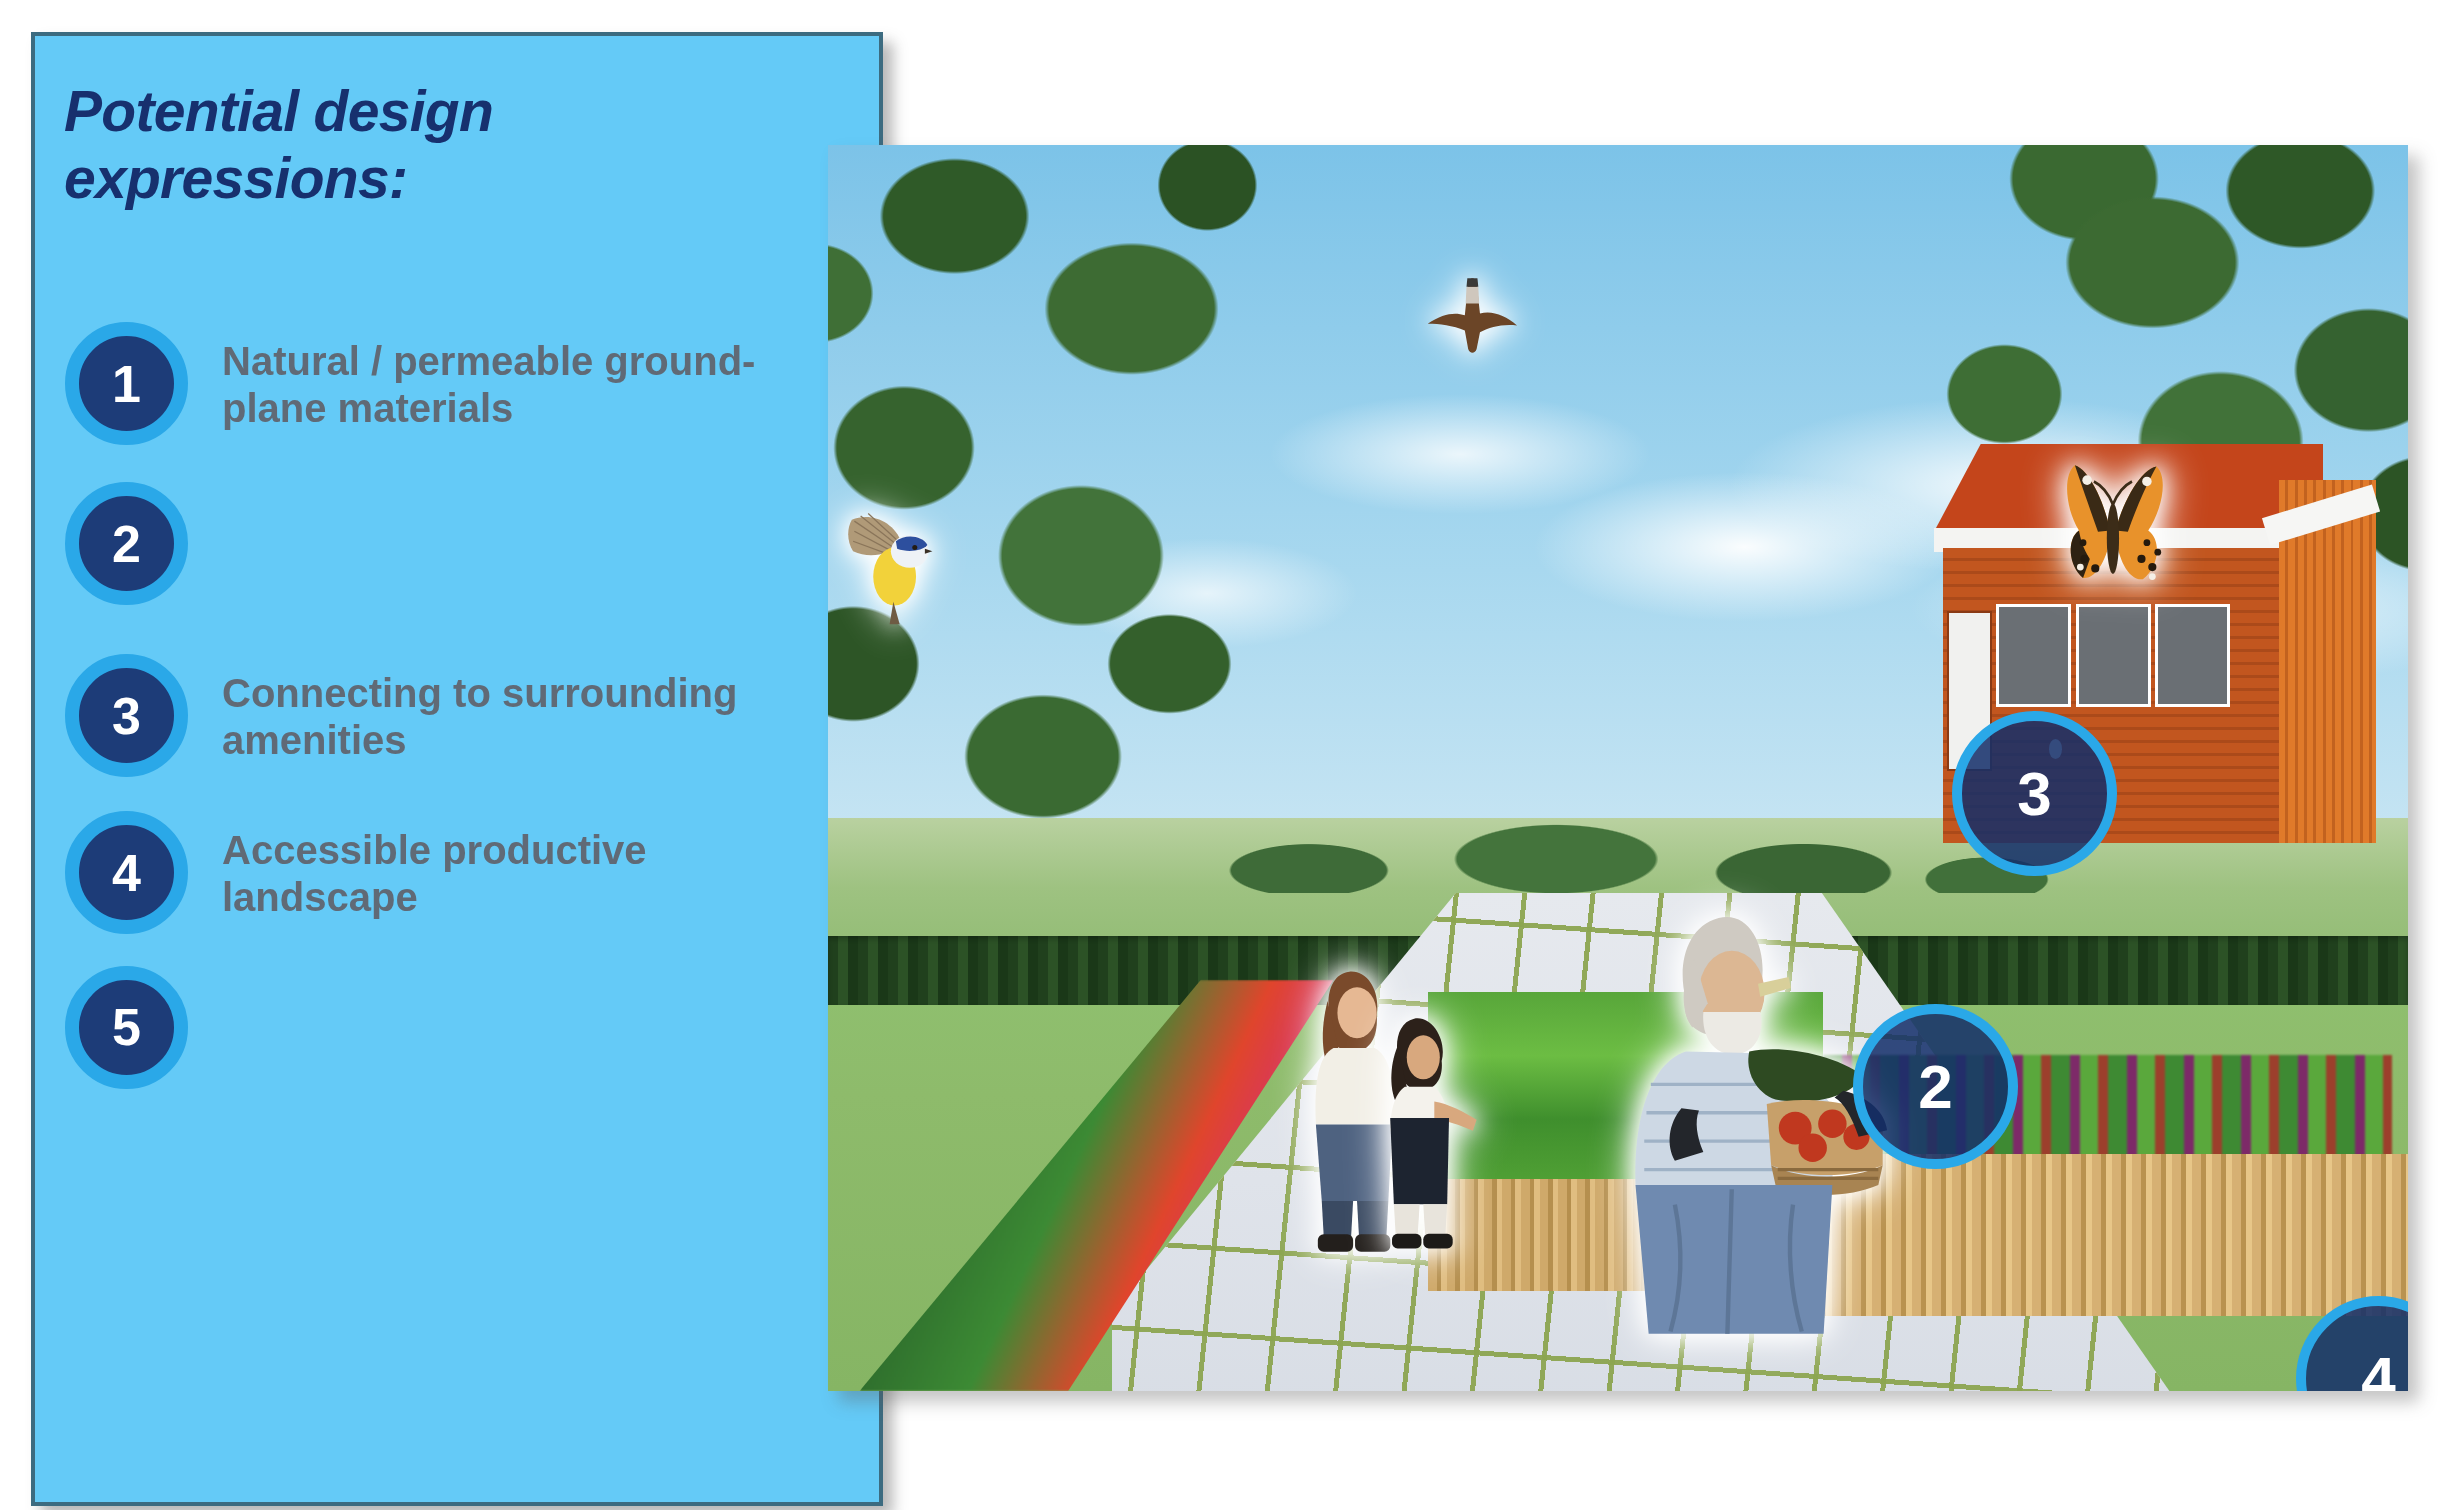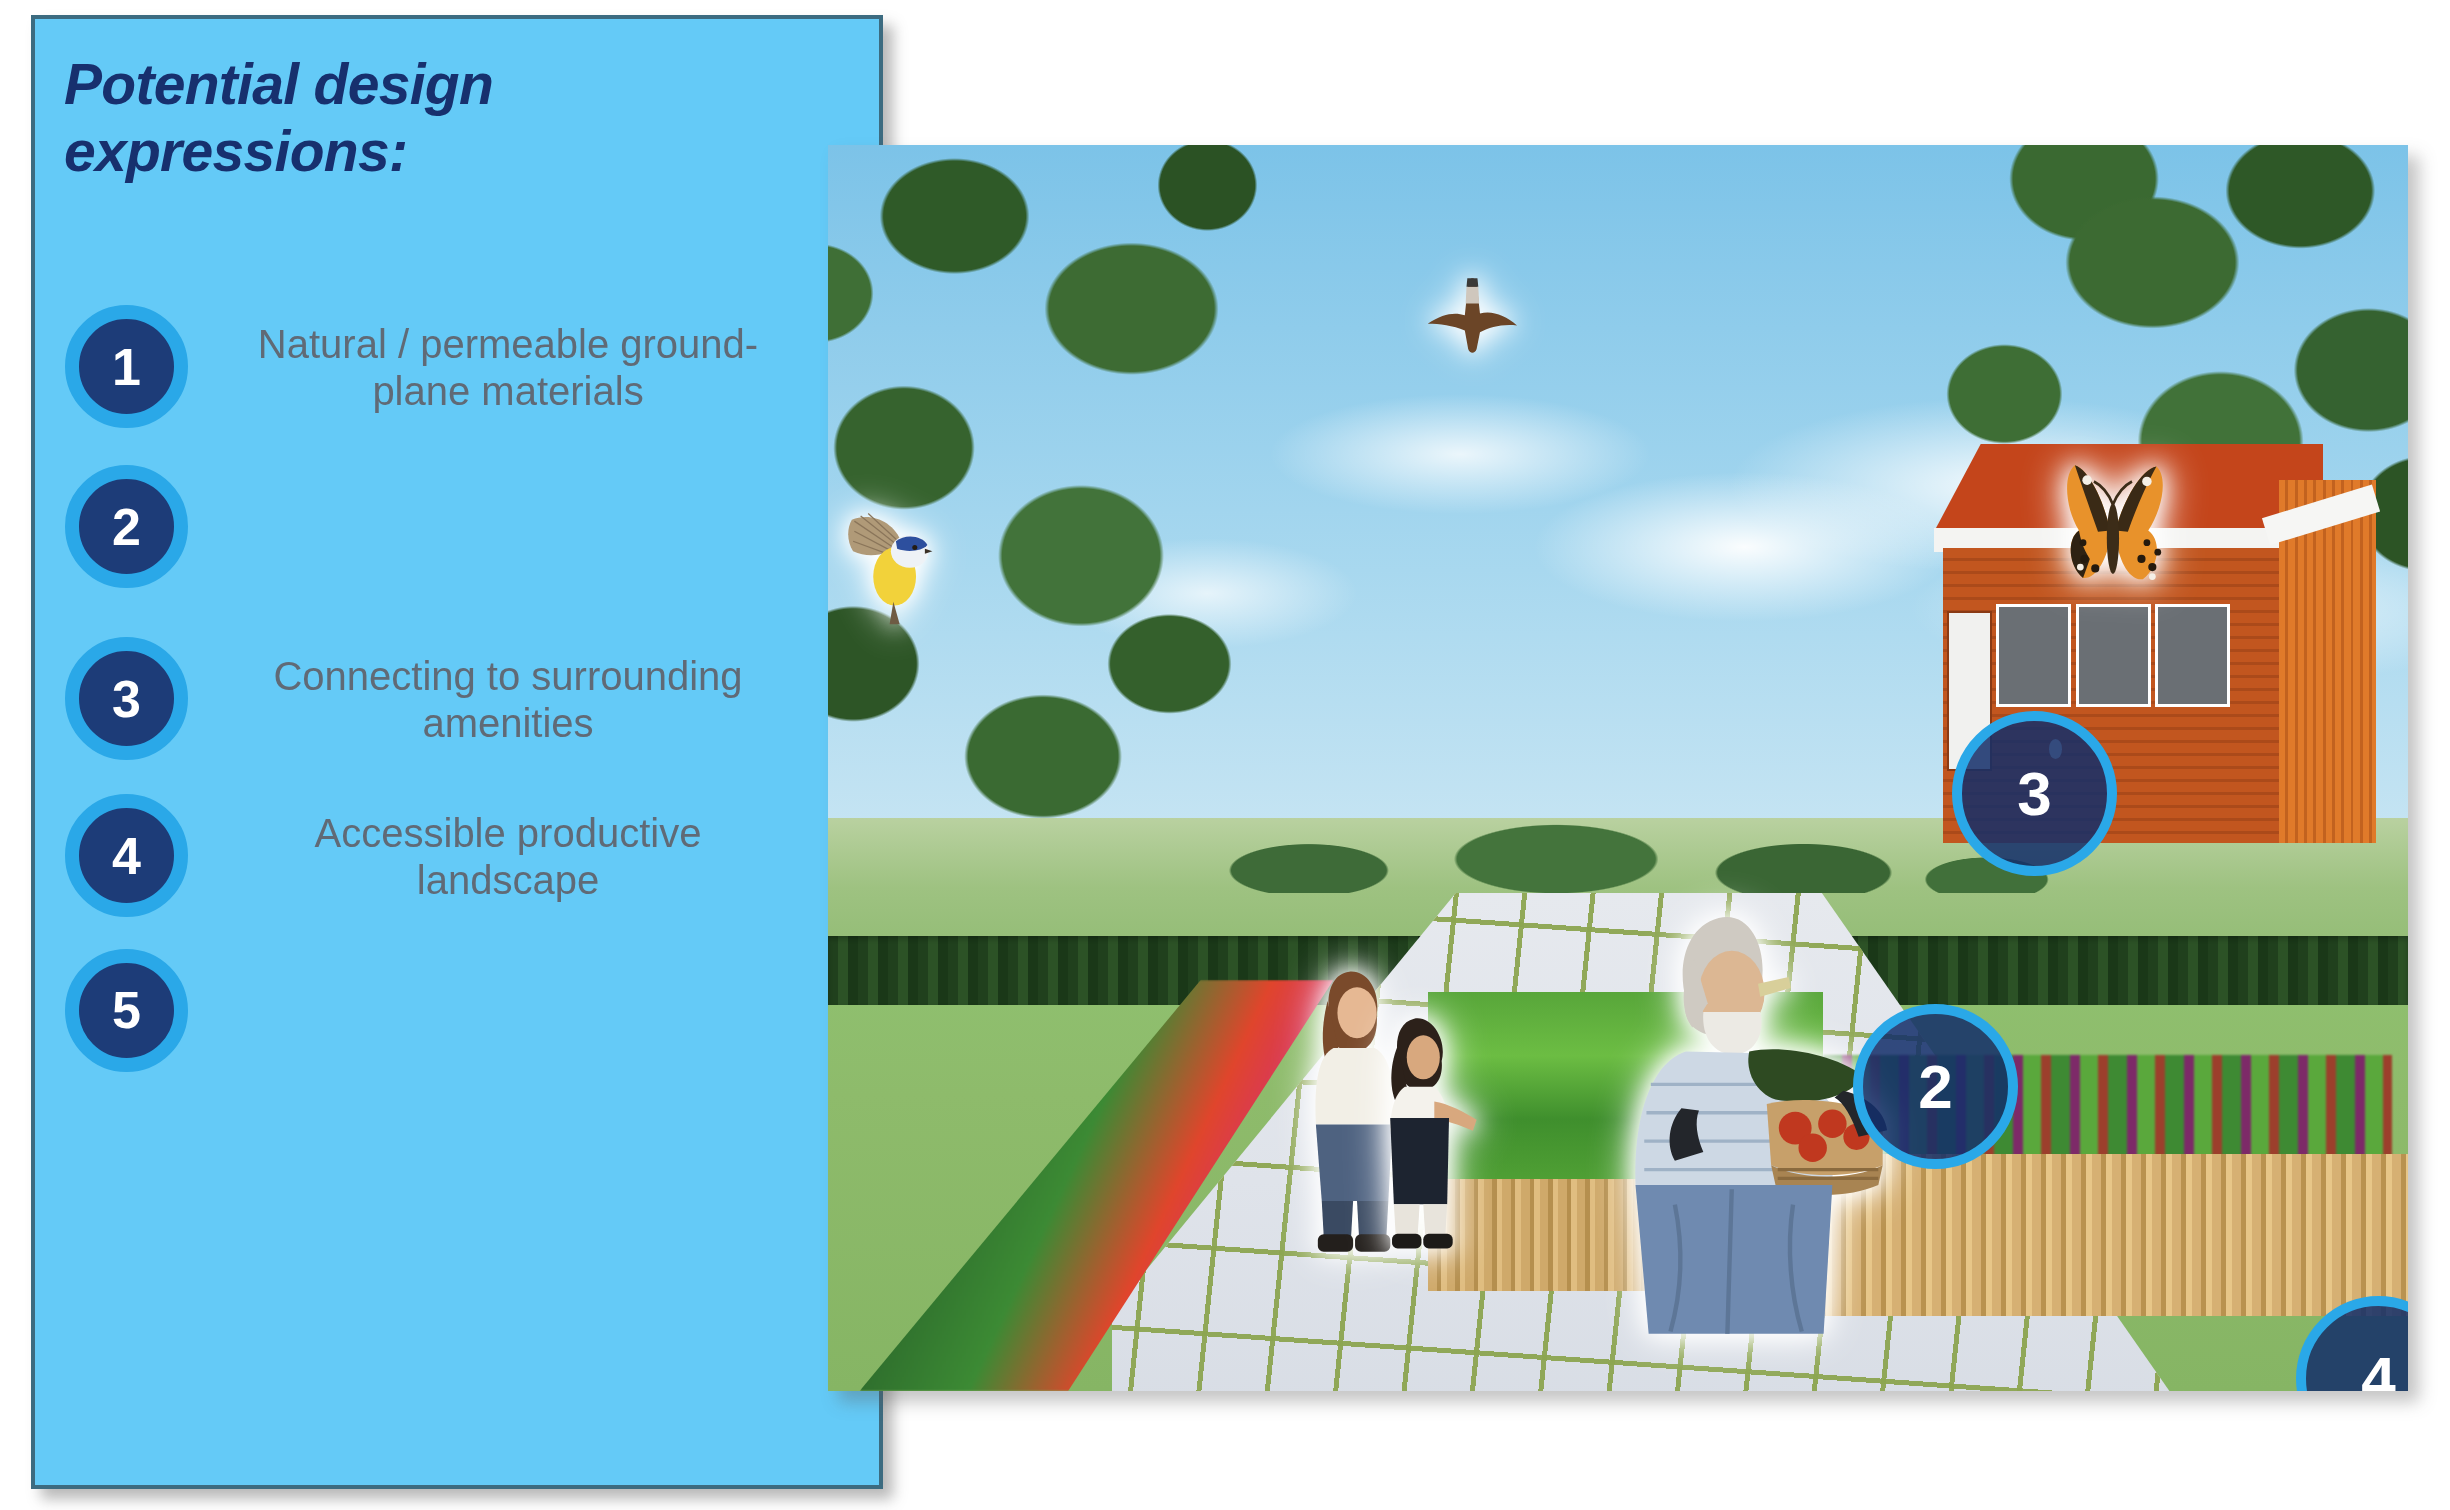--- a/index.html
+++ b/index.html
@@ -7,27 +7,27 @@
   html, body {
     width: 2450px; height: 1511px;
     background: #ffffff;
     font-family: "Liberation Sans", sans-serif;
     overflow: hidden;
   }
   #slide { position: relative; width: 2450px; height: 1511px; background: #ffffff; }
 
   
   #legend-panel {
-    position: absolute; left: 31px; top: 15px;
+    position: absolute; left: 31px; top: 32px;
     width: 852px; height: 1474px;
     background: #64caf7;
     border: 4.3px solid #3c6b80;
     box-shadow: 10px 10px 13px rgba(80,80,80,0.40);
     z-index: 5;
-    padding: 15px 29px 0 29px;
+    padding: 25px 29px 0 29px;
   }
   #legend-title {
     font-size: 57px; font-weight: bold; font-style: italic;
     color: #17306e; line-height: 1.18; letter-spacing: -0.7px;
     margin: 17px 0 0 0; width: 587px;
   }
   #legend-list { position: absolute; left: 30px; top: 286px; width: 787px; }
   .legend-row {
     display: flex; align-items: flex-start;
     margin-bottom: 37px; min-height: 107px;
@@ -39,22 +39,22 @@
     flex: 0 0 auto;
     width: 123px; height: 123px; border-radius: 50%;
     background: #1d3c78;
     border: 14.3px solid #2aa8e8;
     display: flex; align-items: center; justify-content: center;
     color: #ffffff; font-size: 52px; font-weight: bold;
     line-height: 1; margin-right: 34px;
   }
   .legend-label {
     flex: 1 1 auto;
-    font-size: 40px; font-weight: normal; color: #606a76;
-    line-height: 1.18; padding-top: 15.7px; max-width: 572px; text-align: center;
+    font-size: 40px; font-weight: bold; color: #606a76;
+    line-height: 1.18; padding-top: 15.7px; max-width: 572px;
   }
 
   
   #photo {
     position: absolute; left: 828px; top: 145px;
     width: 1580px; height: 1246px;
     overflow: hidden; z-index: 8;
     box-shadow: 11.4px 11.4px 15.7px rgba(90,90,90,0.35);
     background: #9cd2ee;
   }

